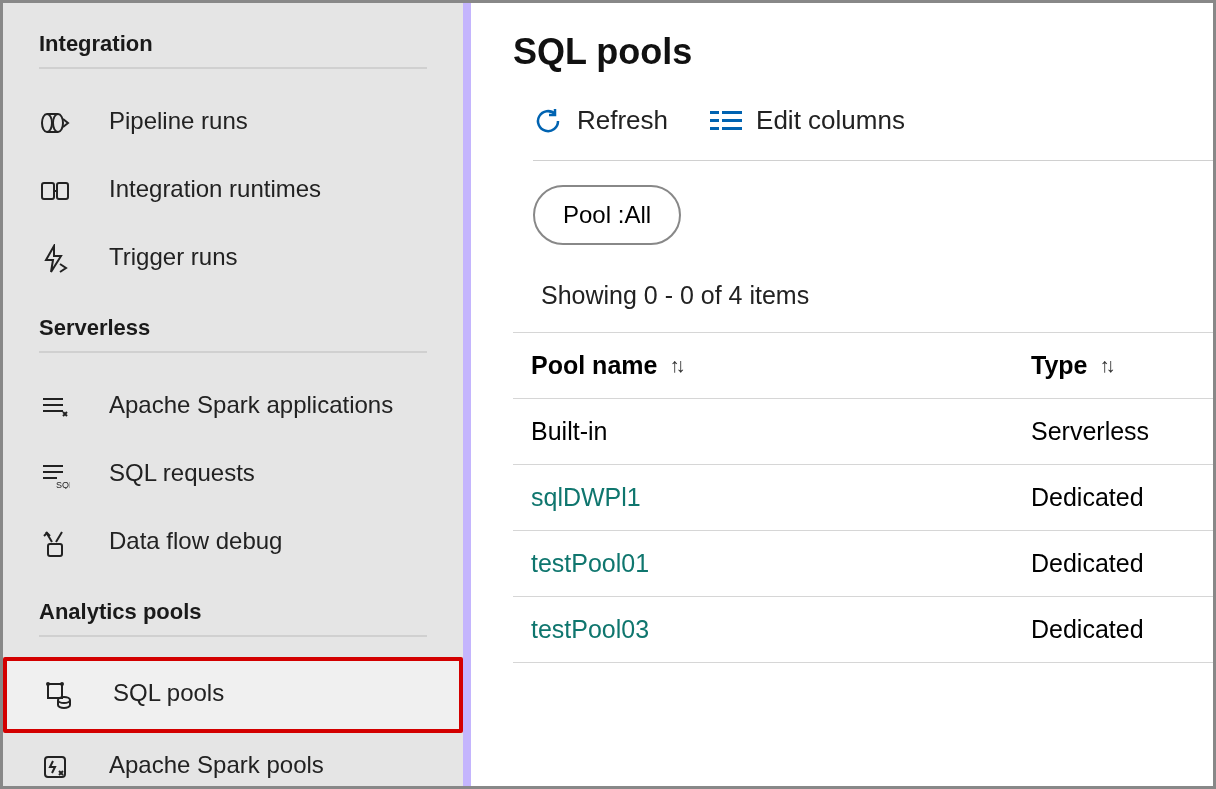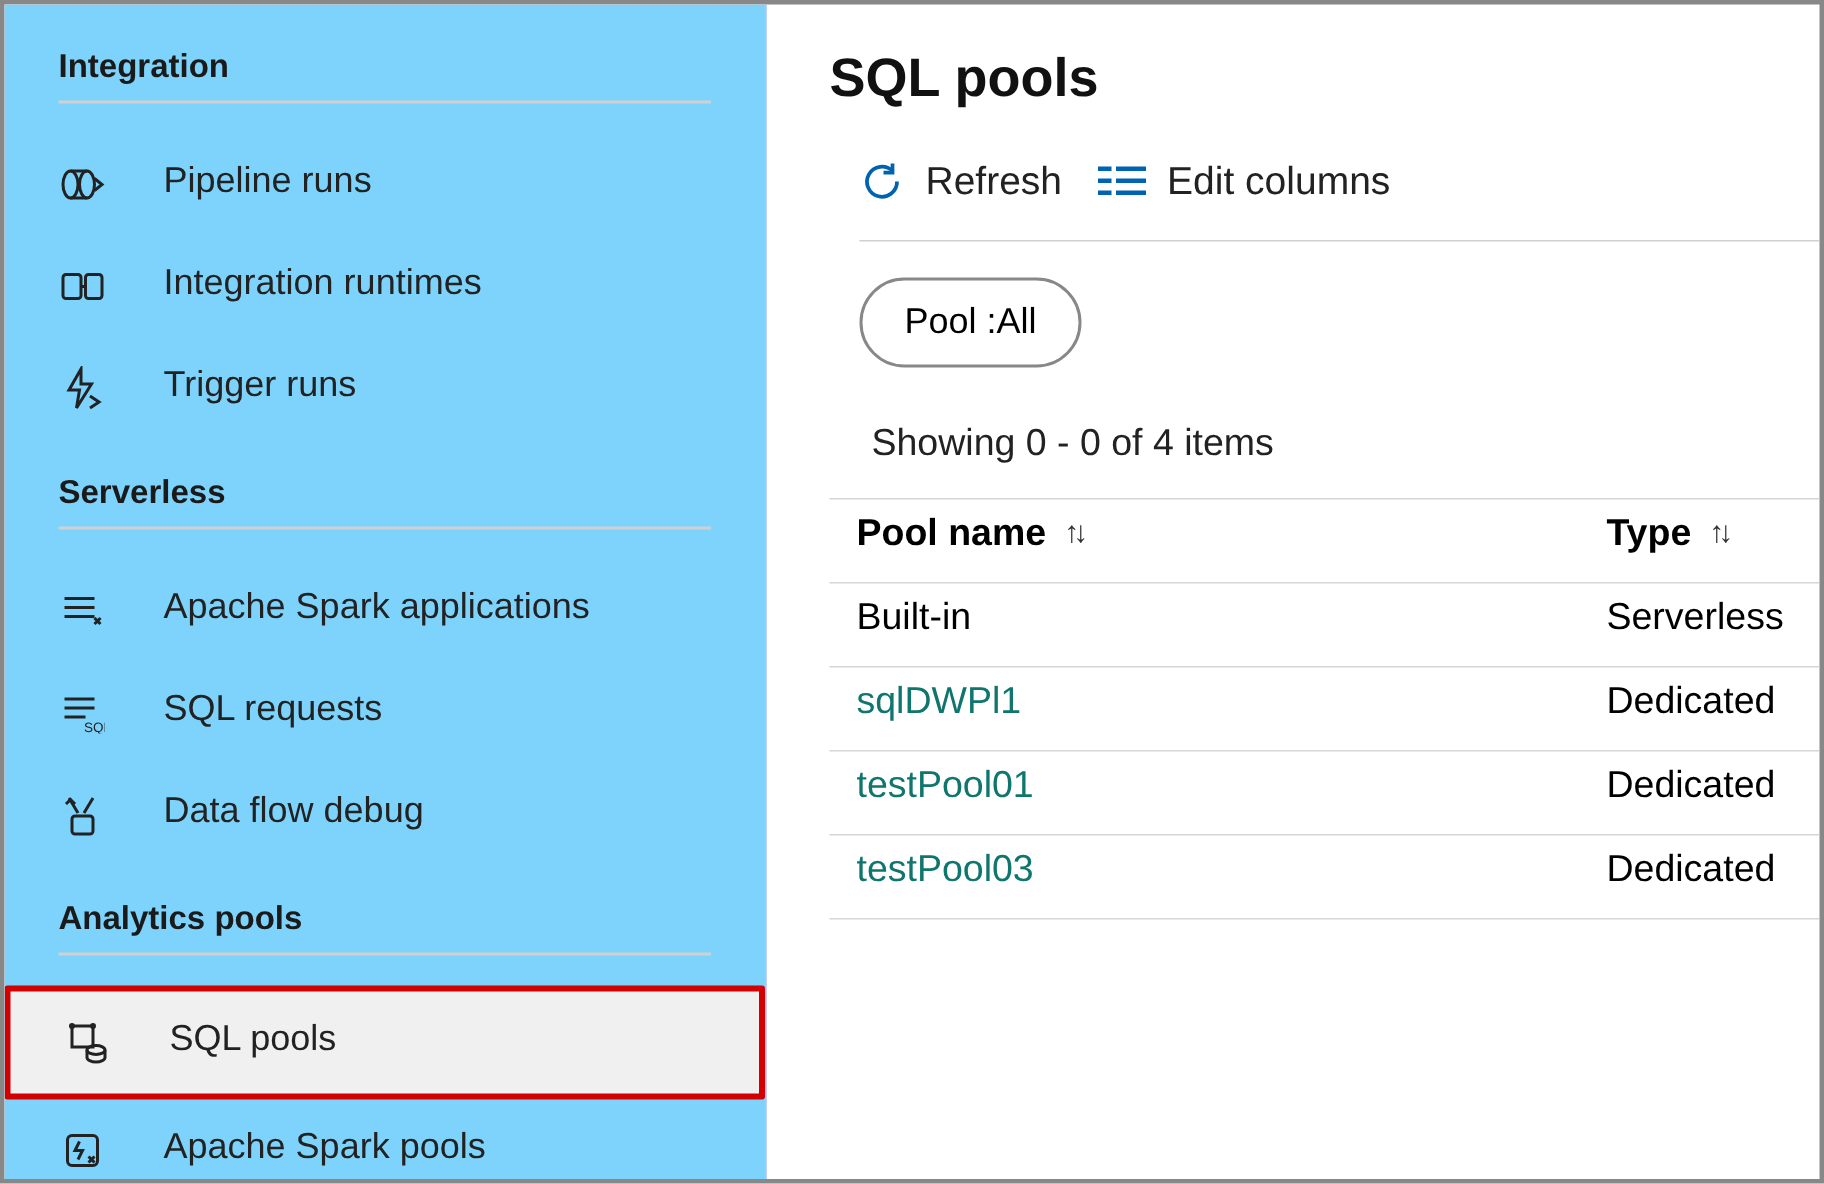--- a/index.html
+++ b/index.html
@@ -7,24 +7,24 @@
     font-family: "Segoe UI", -apple-system, Arial, sans-serif;
     background: #ffffff;
     width: 1216px;
     height: 789px;
     border: 3px solid #888;
     display: flex;
     overflow: hidden;
   }
   
   .sidebar {
-    width: 508px;
-    border-right: 1px solid #c4b5fd;
+    width: 468px;
+    border-right: 8px solid #c4b5fd;
     padding: 28px 0 0 0;
-    background: #7dd3fc;
+    background: #e5e5e5;
     overflow: hidden;
   }
   .nav-section { padding: 0 36px 20px 36px; }
   .nav-header {
     font-size: 22px;
     font-weight: 600;
     color: #1a1a1a;
     padding-bottom: 10px;
     border-bottom: 2px solid #d0d0d0;
   }
@@ -59,21 +59,21 @@
   }
   .page-title {
     font-size: 36px;
     font-weight: 600;
     color: #111;
     margin-bottom: 32px;
   }
   .toolbar {
     display: flex;
     align-items: center;
-    gap: 24px;
+    gap: 42px;
     padding-bottom: 24px;
     border-bottom: 1px solid #d0d0d0;
     margin-left: 20px;
   }
   .tool-btn {
     display: flex;
     align-items: center;
     gap: 14px;
     font-size: 26px;
     color: #222;
@@ -93,21 +93,21 @@
   .filter-pill .bold { font-weight: 400; }
   .status-text {
     padding: 36px 0 22px 28px;
     font-size: 25px;
     color: #222;
   }
   .table { width: 100%; }
   .th-row, .td-row {
     display: flex;
     border-bottom: 1px solid #d6d6d6;
-    padding: 8px 0 18px 18px;
+    padding: 18px 0 18px 18px;
     align-items: center;
   }
   .th-row { border-top: 1px solid #d6d6d6; }
   .col-name { flex: 0 0 500px; font-size: 25px; }
   .col-type { flex: 1; font-size: 25px; }
   .th { font-weight: 600; display: flex; align-items: center; gap: 12px; }
   .sort-icon { font-size: 20px; color: #333; letter-spacing:-4px; }
   .link { color: #0f766e; cursor: pointer; }
 </style>
 </head>

